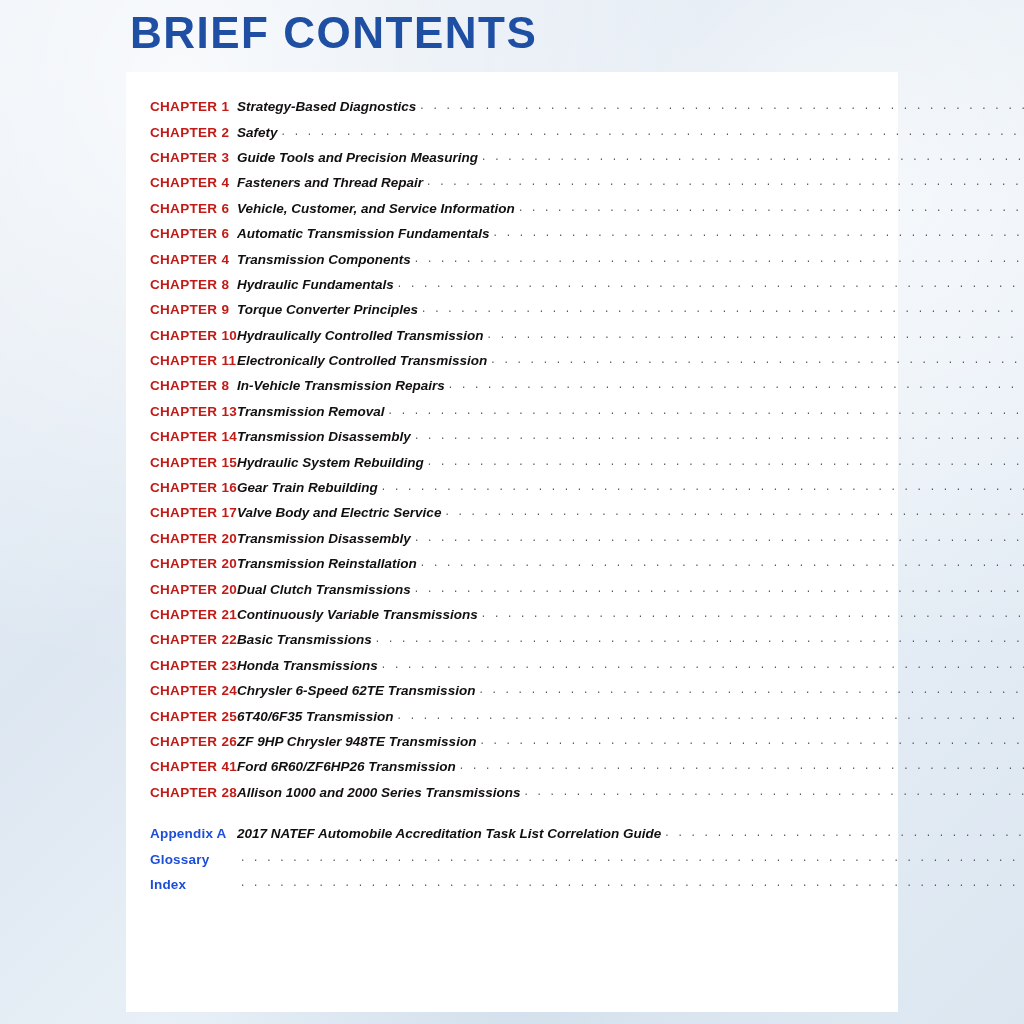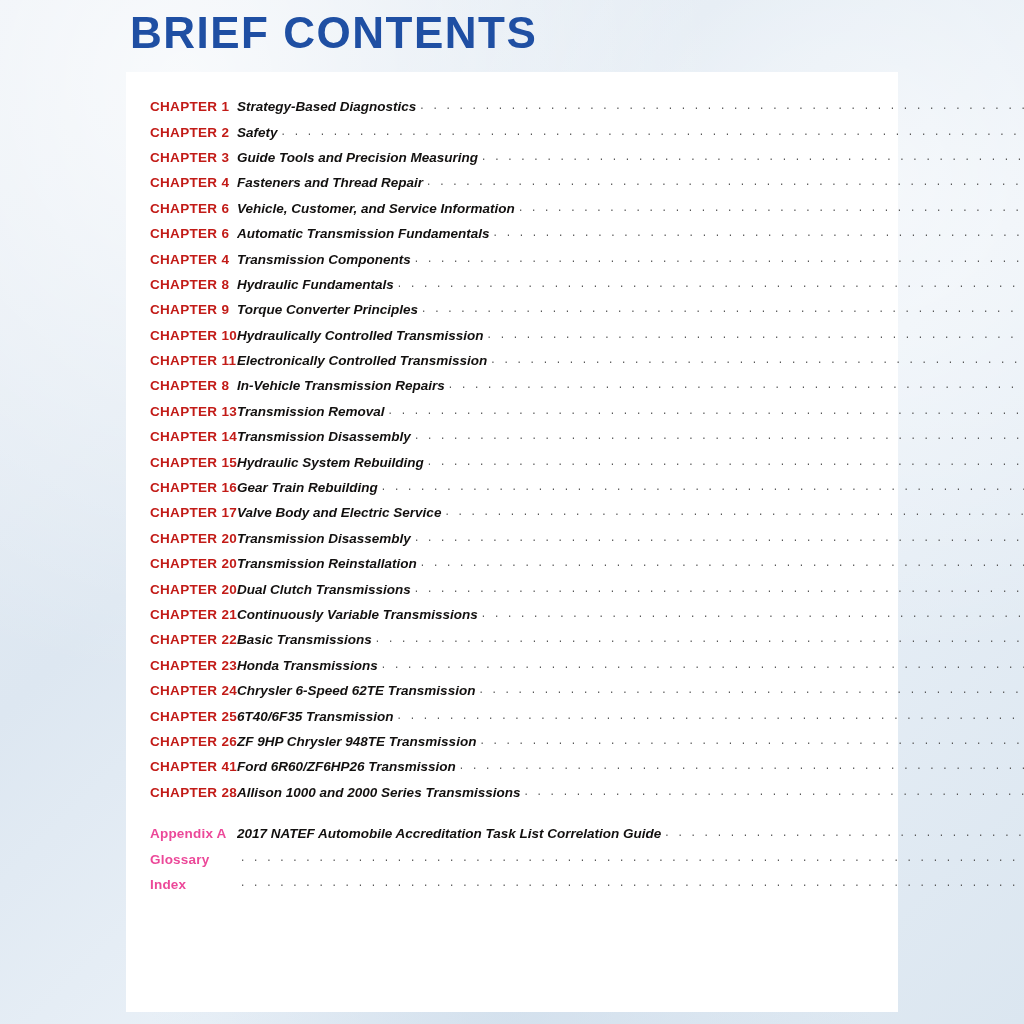--- a/index.html
+++ b/index.html
@@ -74,21 +74,21 @@
     font-weight: bold;
     font-size: 13.5px;
     position: relative;
     overflow: hidden;
     padding-right: 6px;
   }
   tr.spacer td {
     height: 16px;
   }
   td.back {
-    color: #ec4899;
+    color: #1d4ed8;
     font-weight: bold;
     font-size: 13.5px;
     letter-spacing: 0.2px;
   }
   .wrap-nowrap {
     display: flex;
     align-items: baseline;
     width: 100%;
   }
   .wrap-nowrap .label {

